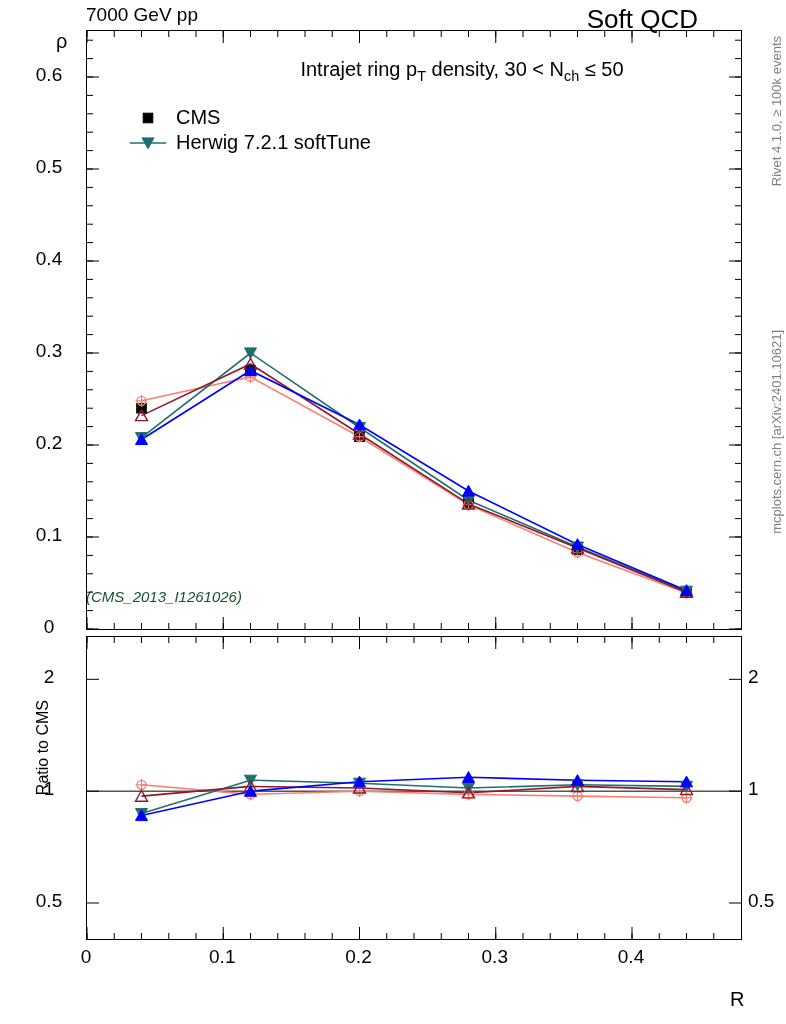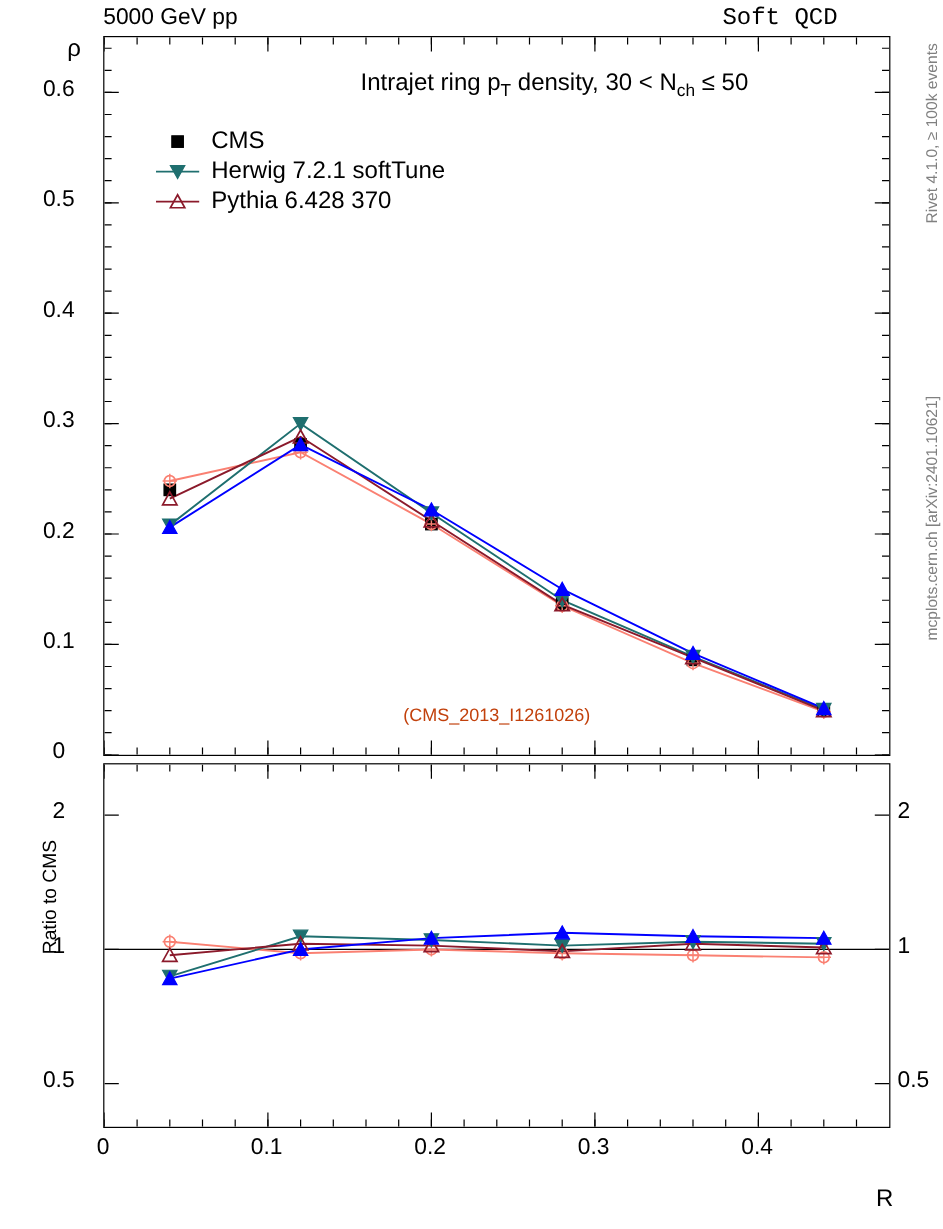--- a/index.html
+++ b/index.html
@@ -5,21 +5,21 @@
   html,body{margin:0;padding:0;}
   body{
     width:786px;height:1024px;background:#ffffff;
     font-family:"Liberation Sans", sans-serif;
     color:#000;overflow:hidden;position:relative;
   }
   .wrap{position:absolute;left:0;top:0;width:786px;height:1024px;}
 
   
   .hdr-left{position:absolute;left:86px;top:4px;font-size:19px;}
-  .hdr-right{position:absolute;right:88px;top:4px;font-size:20px;font-family:Liberation Mono, monospace;}
+  .hdr-right{position:absolute;right:88px;top:4px;font-size:26px;}
 
   
   .vert{
     position:absolute;
     writing-mode:vertical-rl;
     transform:rotate(180deg);
     font-size:13px;color:#808080;white-space:nowrap;
   }
   .vert.rivet{right:2px;top:36px;}
   .vert.arxiv{right:2px;top:330px;}
@@ -41,37 +41,37 @@
   #rTitle{position:absolute;left:730px;top:988px;font-size:20px;}
   #ratioTitle{
     position:absolute;left:34px;top:700px;font-size:16px;
     writing-mode:vertical-rl;transform:rotate(180deg);
   }
 
   
   #chartTitle{position:absolute;left:86px;top:58px;width:752px;text-align:center;font-size:20px;}
 
   
-  #watermark{position:absolute;left:86px;top:588px;width:656px;text-align:center;font-size:15px;color:#c2410c;}
+  #watermark{position:absolute;left:86px;top:588px;width:656px;font-size:15px;color:#14532d;font-style:italic;}
 
   
   #legend{position:absolute;left:128px;top:105px;font-size:20px;}
   .lgrow{display:flex;align-items:center;height:25px;}
   .lgmark{width:40px;display:flex;align-items:center;justify-content:center;}
   .lgtext{margin-left:8px;white-space:nowrap;}
 
   svg{display:block;}
   .sub{font-size:0.72em;vertical-align:sub;}
 </style>
 </head>
 <body>
 
 <div class="wrap">
 
-  <div class="hdr-left">5000 GeV pp</div>
+  <div class="hdr-left">7000 GeV pp</div>
   <div class="hdr-right">Soft QCD</div>
 
   <div class="vert rivet">Rivet 4.1.0, ≥ 100k events</div>
   <div class="vert arxiv">mcplots.cern.ch [arXiv:2401.10621]</div>
 
   <div id="rhoTitle">ρ</div>
   <div id="rTitle">R</div>
   <div id="ratioTitle">Ratio to CMS</div>
 
   <div id="chartTitle">
@@ -390,29 +390,20 @@
       </div>
       <div class="lgrow">
         <span class="lgmark">
           <svg width="40" height="20">
             <line x1="2" y1="10" x2="38" y2="10" stroke="#1f6f6f" stroke-width="1.6"></line>
             <polygon points="14,4.9 26,4.9 20,15.7" fill="#1f6f6f" stroke="#1f6f6f"></polygon>
           </svg>
         </span>
         <span class="lgtext">Herwig 7.2.1 softTune</span>
       </div>
-      <div class="lgrow">
-        <span class="lgmark">
-          <svg width="40" height="20">
-            <line x1="2" y1="10" x2="38" y2="10" stroke="#8b1a2b" stroke-width="1.6"></line>
-            <polygon points="20,4.300000000000001 26,15.1 14,15.1" fill="none" stroke="#8b1a2b" stroke-width="1.4"></polygon>
-          </svg>
-        </span>
-        <span class="lgtext">Pythia 6.428 370</span>
-      </div>
     </div>
 
   <div id="mainYLabels"></div>
   <div id="ratioYLabelsL"></div>
   <div id="ratioYLabelsR"></div>
   <div id="xLabels"></div>
 
 <div class="tlabel" style="left: 20px; width: 58px; top: 616px;">0</div>
     <div class="tlabel" style="left: 20px; width: 58px; top: 524px;">0.1</div>
     <div class="tlabel" style="left: 20px; width: 58px; top: 432px;">0.2</div>

